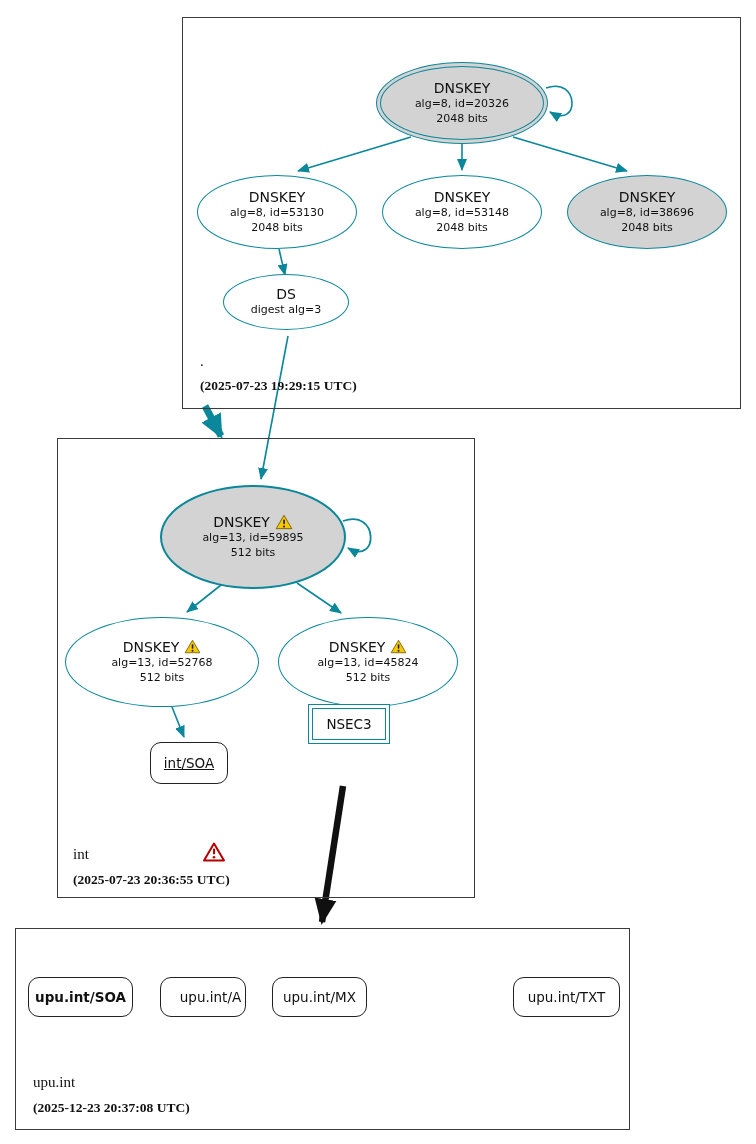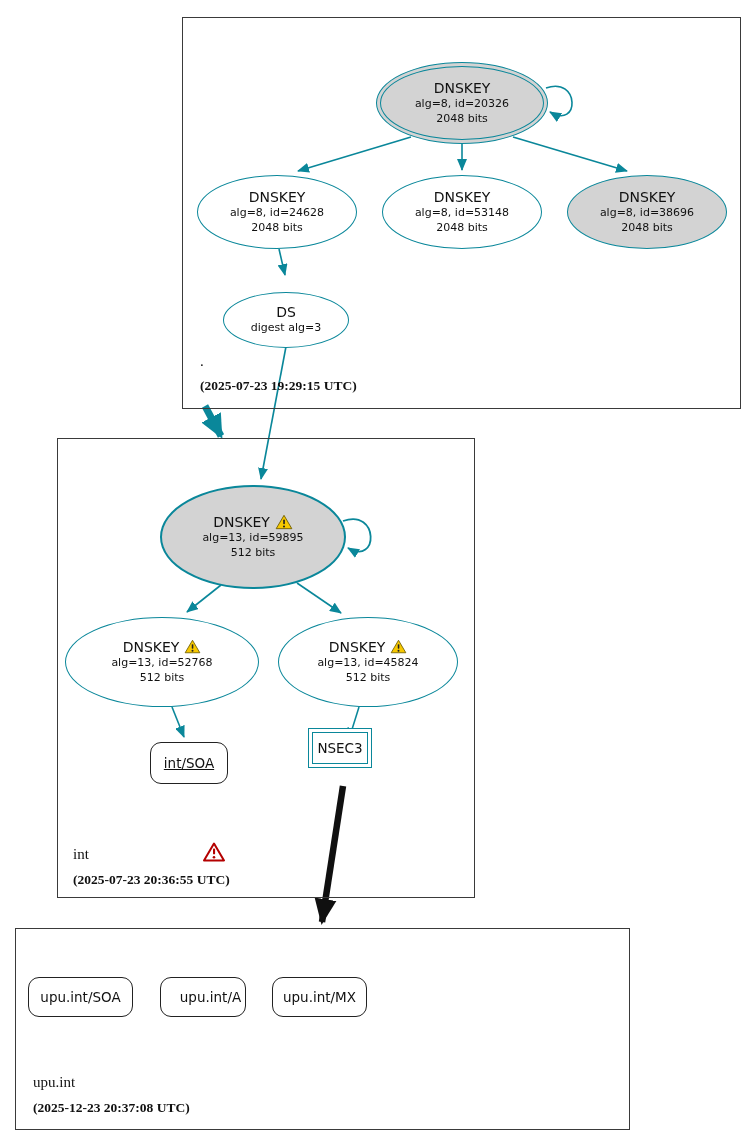--- a/index.html
+++ b/index.html
@@ -93,41 +93,41 @@
       <span class="t1">DNSKEY</span>
     </div>
     <span class="t2">alg=8, id=20326</span>
     <span class="t2">2048 bits</span>
   </div>
 
   <div class="ellipse" style="left:197px; top:175px; width:160px; height:74px;">
     <div class="trow">
       <span class="t1">DNSKEY</span>
     </div>
-    <span class="t2">alg=8, id=24628</span>
+    <span class="t2">alg=8, id=53130</span>
     <span class="t2">2048 bits</span>
   </div>
 
   <div class="ellipse" style="left:382px; top:175px; width:160px; height:74px;">
     <div class="trow">
       <span class="t1">DNSKEY</span>
     </div>
     <span class="t2">alg=8, id=53148</span>
     <span class="t2">2048 bits</span>
   </div>
 
   <div class="ellipse gray" style="left:567px; top:175px; width:160px; height:74px;">
     <div class="trow">
       <span class="t1">DNSKEY</span>
     </div>
     <span class="t2">alg=8, id=38696</span>
     <span class="t2">2048 bits</span>
   </div>
 
-  <div class="ellipse" style="left:223px; top:292px; width:126px; height:56px;">
+  <div class="ellipse" style="left:223px; top:274px; width:126px; height:56px;">
     <span class="t1">DS</span>
     <span class="t2">digest alg=3</span>
   </div>
 
   <div class="zlabel" style="left:200px; top:353px;">.</div>
   <div class="zts" style="left:200px; top:378px;">(2025-07-23 19:29:15 UTC)</div>
 
   <div class="zbox" style="left:57px; top:438px; width:416px; height:458px;"></div>
 
   <div class="ellipse gray thick" style="left:160px; top:485px; width:186px; height:104px;">
@@ -172,42 +172,45 @@
       </span>
     </div>
     <span class="t2">alg=13, id=45824</span>
     <span class="t2">512 bits</span>
   </div>
 
   <div class="rr" style="left:150px; top:742px; width:78px; height:42px;text-decoration:underline;">
     <span>int/SOA</span>
   </div>
 
-  <div class="nsec" style="left:308px; top:728px; width:64px; height:40px;">
+  <div class="nsec" style="left:308px; top:704px; width:82px; height:40px;">
     <span>NSEC3</span>
   </div>
 
   <div class="zlabel" style="left:73px; top:846px;">int</div>
   <span class="iconwrap" style="position:absolute; left:203px; top:842px;">
     <svg viewBox="0 0 22 20" width="22" height="20">
       <path d="M11 1.5 L21 18.5 H1 Z" fill="#fff" stroke="#b40000" stroke-width="2" stroke-linejoin="round"></path>
       <rect x="10" y="6.5" width="2.1" height="5.8" rx="0.9" fill="#b40000"></rect>
       <circle cx="11" cy="15.2" r="1.3" fill="#b40000"></circle>
     </svg>
   </span>
   <div class="zts" style="left:73px; top:872px;">(2025-07-23 20:36:55 UTC)</div>
 
   <div class="zbox" style="left:15px; top:928px; width:613px; height:200px;"></div>
 
-  <div class="rr" style="left:28px; top:977px; width:105px; height:40px;">
+  <div class="rr" style="left:28px; top:977px; width:105px; height:40px;font-weight:bold;">
     <span>upu.int/SOA</span>
   </div>
   <div class="rr" style="left:160px; top:977px; width:86px; height:40px;padding-left:15px;">
     <span>upu.int/A</span>
   </div>
   <div class="rr" style="left:272px; top:977px; width:95px; height:40px;">
     <span>upu.int/MX</span>
   </div>
+  <div class="rr" style="left:513px; top:977px; width:107px; height:40px;">
+    <span>upu.int/TXT</span>
+  </div>
 
   <div class="zlabel" style="left:33px; top:1074px;">upu.int</div>
   <div class="zts" style="left:33px; top:1100px;">(2025-12-23 20:37:08 UTC)</div>
 
 </div>
 
 </body></html>

